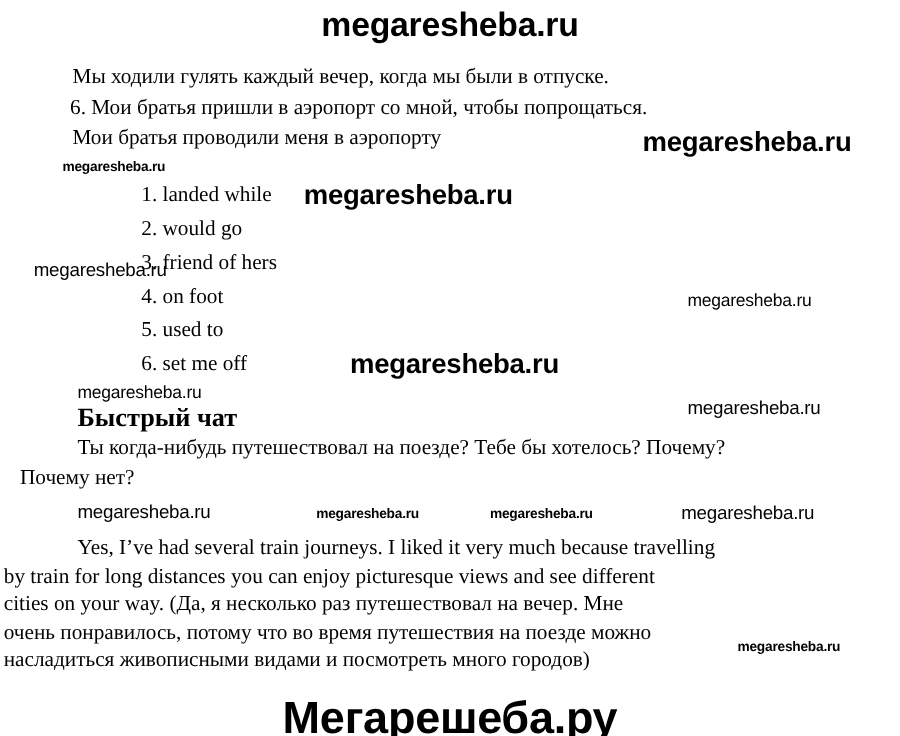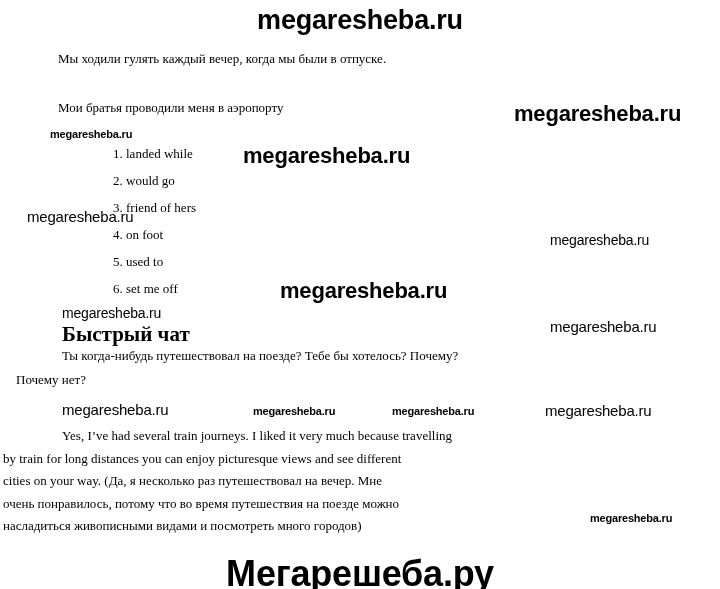--- a/index.html
+++ b/index.html
@@ -9,39 +9,40 @@
     font-family: "Liberation Serif", serif;
     color: #000000;
     overflow: hidden;
   }
   #page {
     position: relative;
     width: 575px; height: 589px;
     background: #ffffff;
   }
   .abs { position: absolute; white-space: nowrap; line-height: 1.1; }
-  .body-text { font-size: 13px; color: #000; }
+  .body-text { font-size: 17px; color: #000; }
   .heading-serif { font-size: 21px; font-weight: bold; color: #000; }
   
   .wm { font-family: "Liberation Sans", sans-serif; color: #000; letter-spacing: -0.2px; }
   .wm-xl   { font-size: 27px; font-weight: bold; }    
   .wm-lg   { font-size: 22px; font-weight: bold; }    
   .wm-md   { font-size: 15px; font-weight: normal; }  
   .wm-sm   { font-size: 14px; font-weight: normal; }  
   .wm-xs-b { font-size: 11px; font-weight: bold; }    
   .centered { left: 0; width: 720px; text-align: center; }
 </style>
 </head>
 <body>
 
 <div id="page">
 
   <div class="abs wm wm-xl centered" style="top: 6px;">megaresheba.ru</div>
 
   <div class="abs body-text" style="left: 58px; top: 52px;">Мы ходили гулять каждый вечер, когда мы были в отпуске.</div>
+  <div class="abs body-text" style="left: 56px; top: 77px;">6. Мои братья пришли в аэропорт со мной, чтобы попрощаться.</div>
   <div class="abs body-text" style="left: 58px; top: 101px;">Мои братья проводили меня в аэропорту</div>
   <div class="abs wm wm-lg" style="left: 514px; top: 102px;">megaresheba.ru</div>
 
   <div class="abs wm wm-xs-b" style="left: 50px; top: 128px;">megaresheba.ru</div>
 
   <div class="abs body-text" style="left: 113px; top: 147px;">1. landed while</div>
   <div class="abs wm wm-lg" style="left: 243px; top: 144px;">megaresheba.ru</div>
   <div class="abs body-text" style="left: 113px; top: 174px;">2. would go</div>
   <div class="abs wm wm-md" style="left: 27px; top: 209px;">megaresheba.ru</div>
   <div class="abs body-text" style="left: 113px; top: 201px;">3. friend of hers</div>

